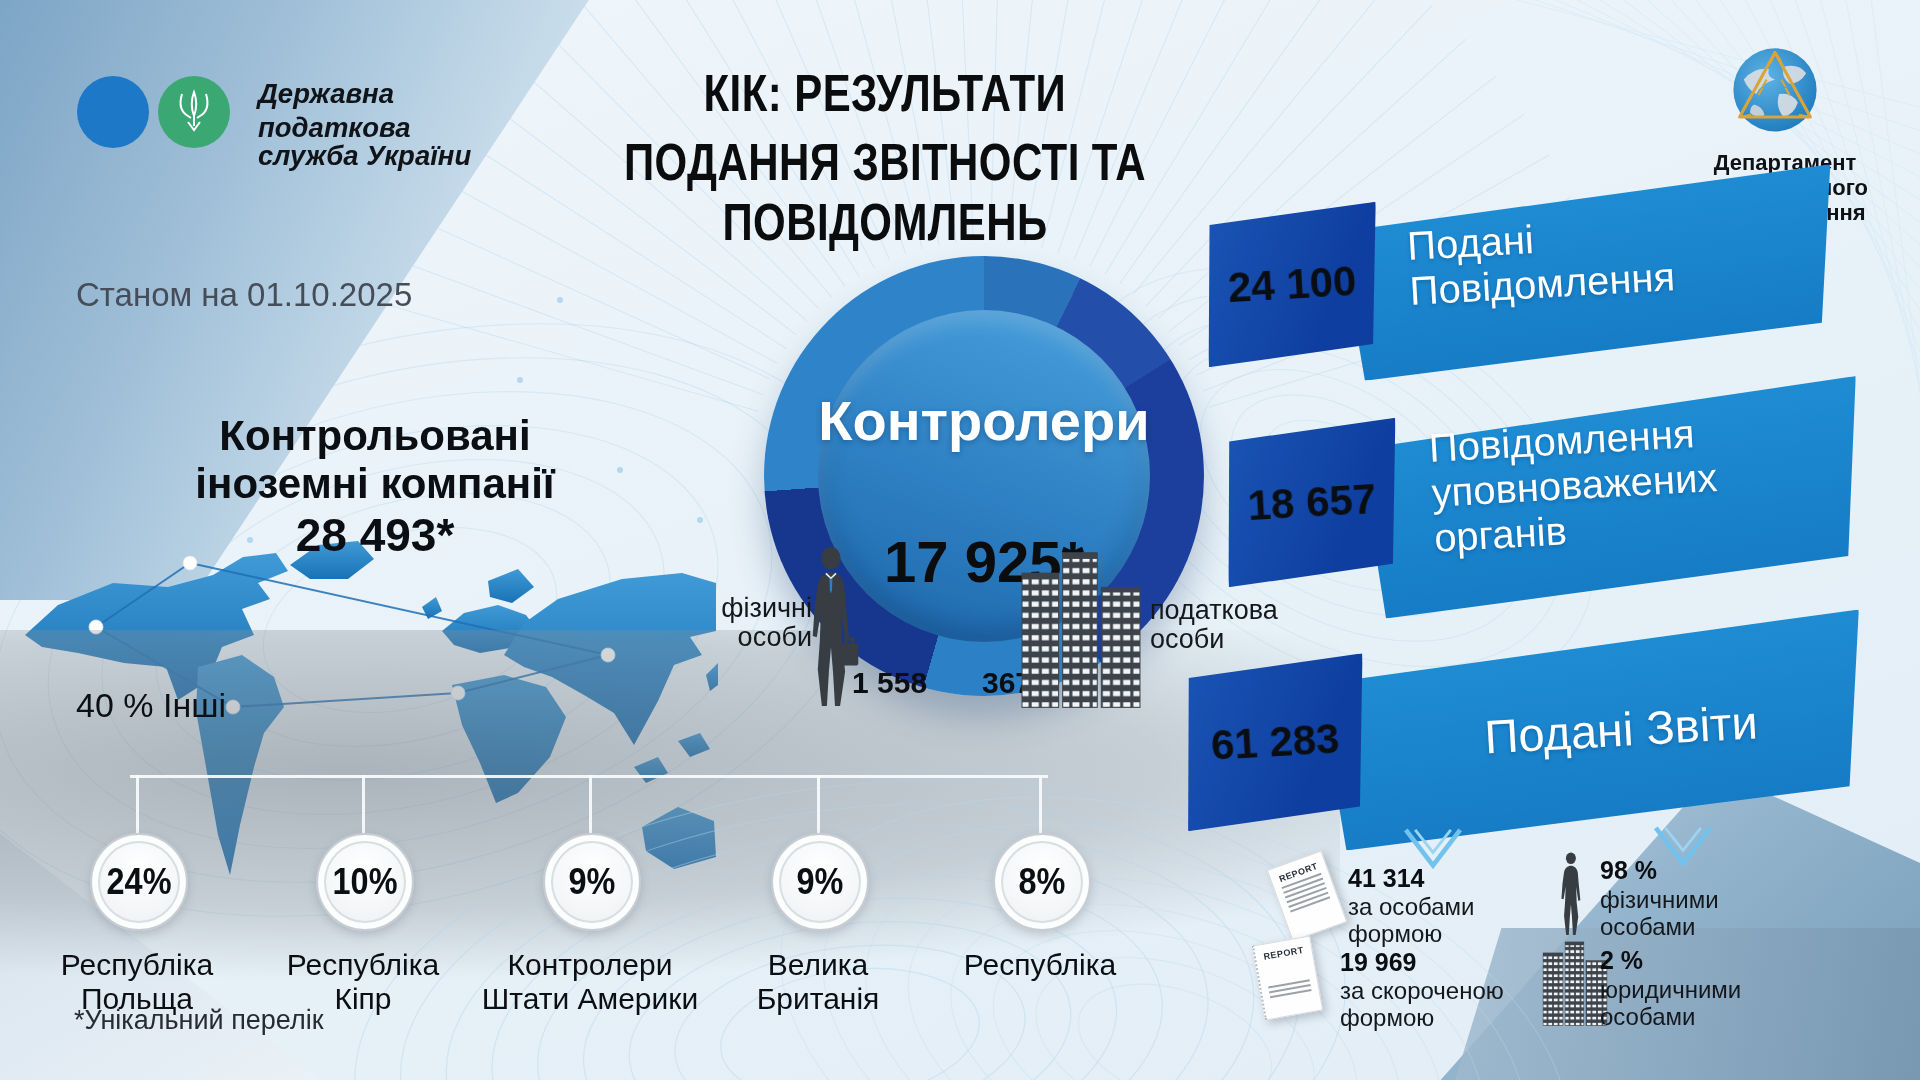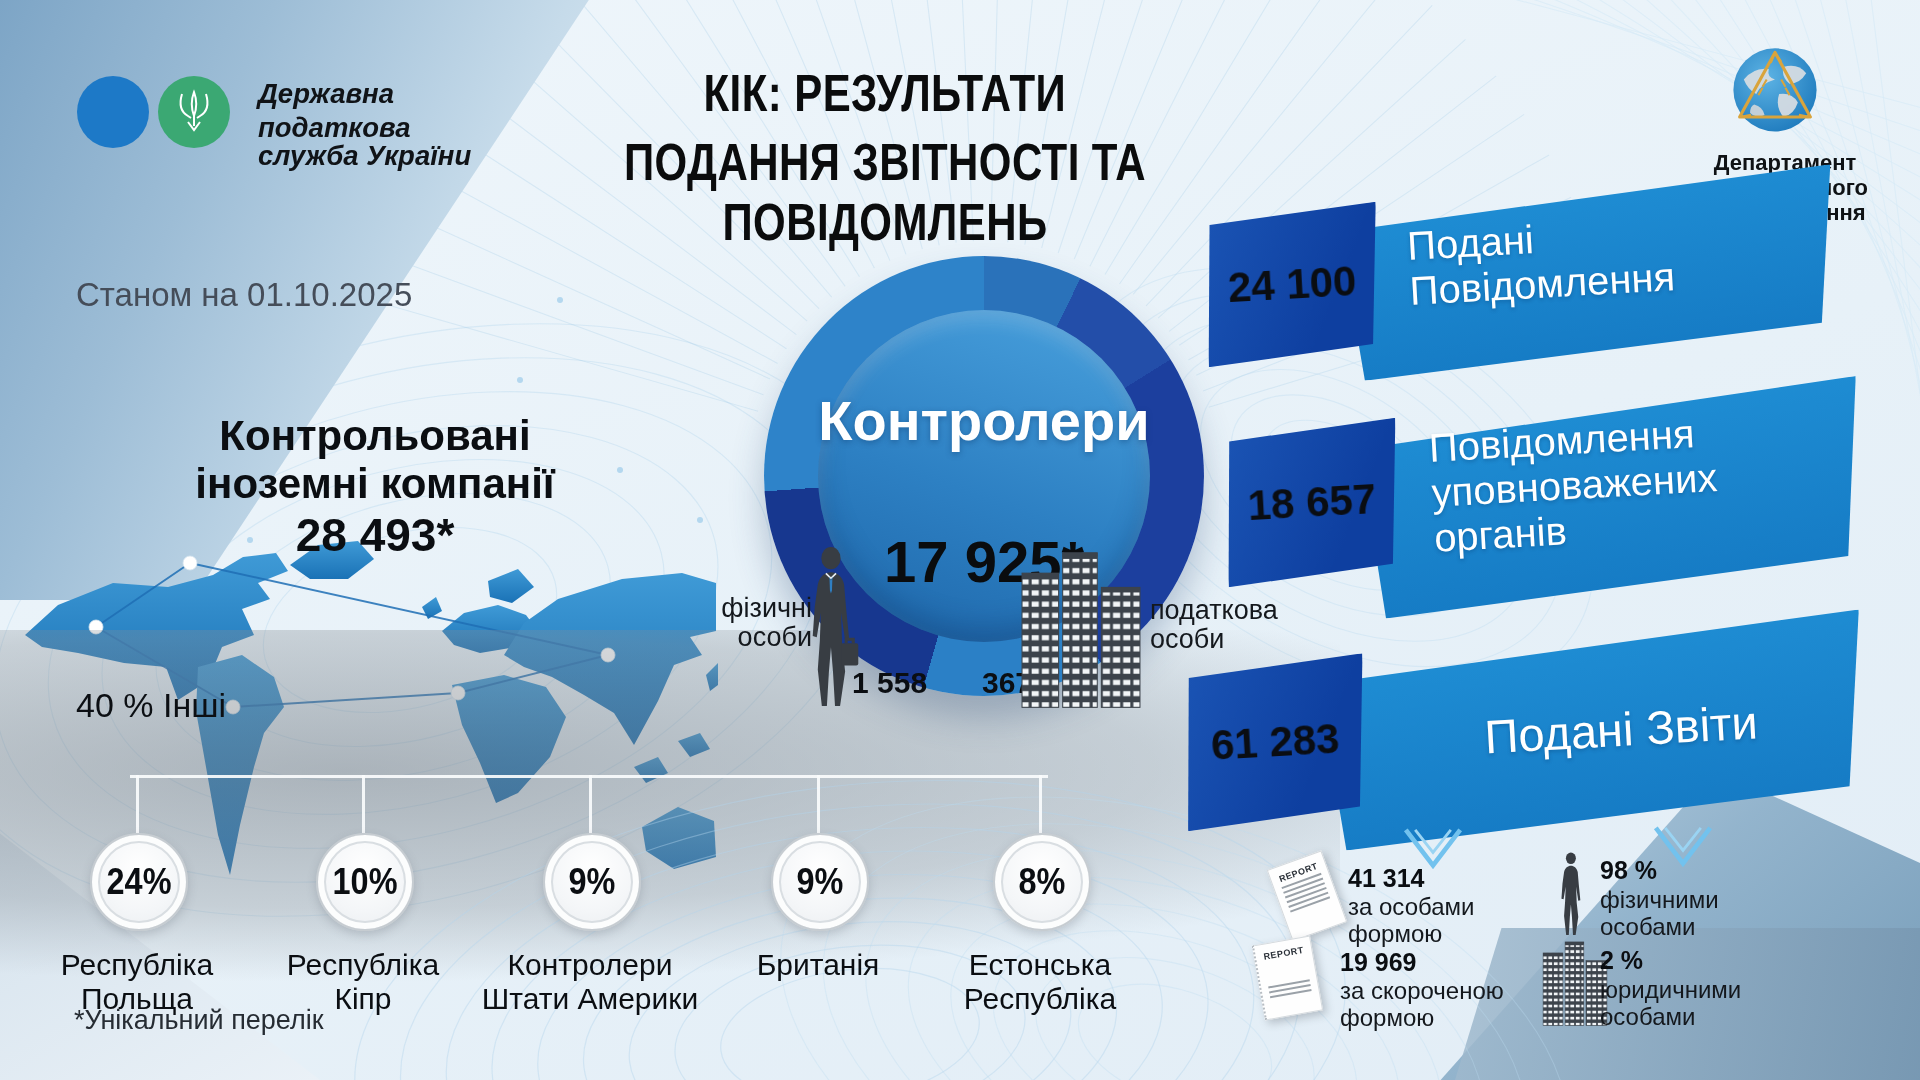--- a/index.html
+++ b/index.html
@@ -313,28 +313,28 @@
     </div>
   <div class="abs clabel" style="left:450px;width:280px;z-index:5">
     <div>Контролери</div>
     <div>Штати Америки</div>
     </div>
 
   <div class="abs ccircle" style="left:771px;z-index:5">
     <span class="cpct">9%</span>
     </div>
   <div class="abs clabel" style="left:688px;width:260px;z-index:5">
+    <div>Велика</div>
     <div>Британія</div>
     </div>
 
   <div class="abs ccircle" style="left:993px;z-index:5">
     <span class="cpct">8%</span>
     </div>
   <div class="abs clabel" style="left:910px;width:260px;z-index:5">
-    <div>Естонська</div>
     <div>Республіка</div>
     </div>
 
   <div class="abs donut-ring" style="z-index:5"></div>
   <div class="abs donut-hole" style="z-index:6"></div>
   <div class="t donut-t" style="top:388px;z-index:7">Контролери</div>
   <div class="t donut-val" style="z-index:7">17 925*</div>
 
   <div class="abs side-label" style="left:720px;top:594px;width:92px;text-align:right;z-index:7">
     <div>фізичні</div>

